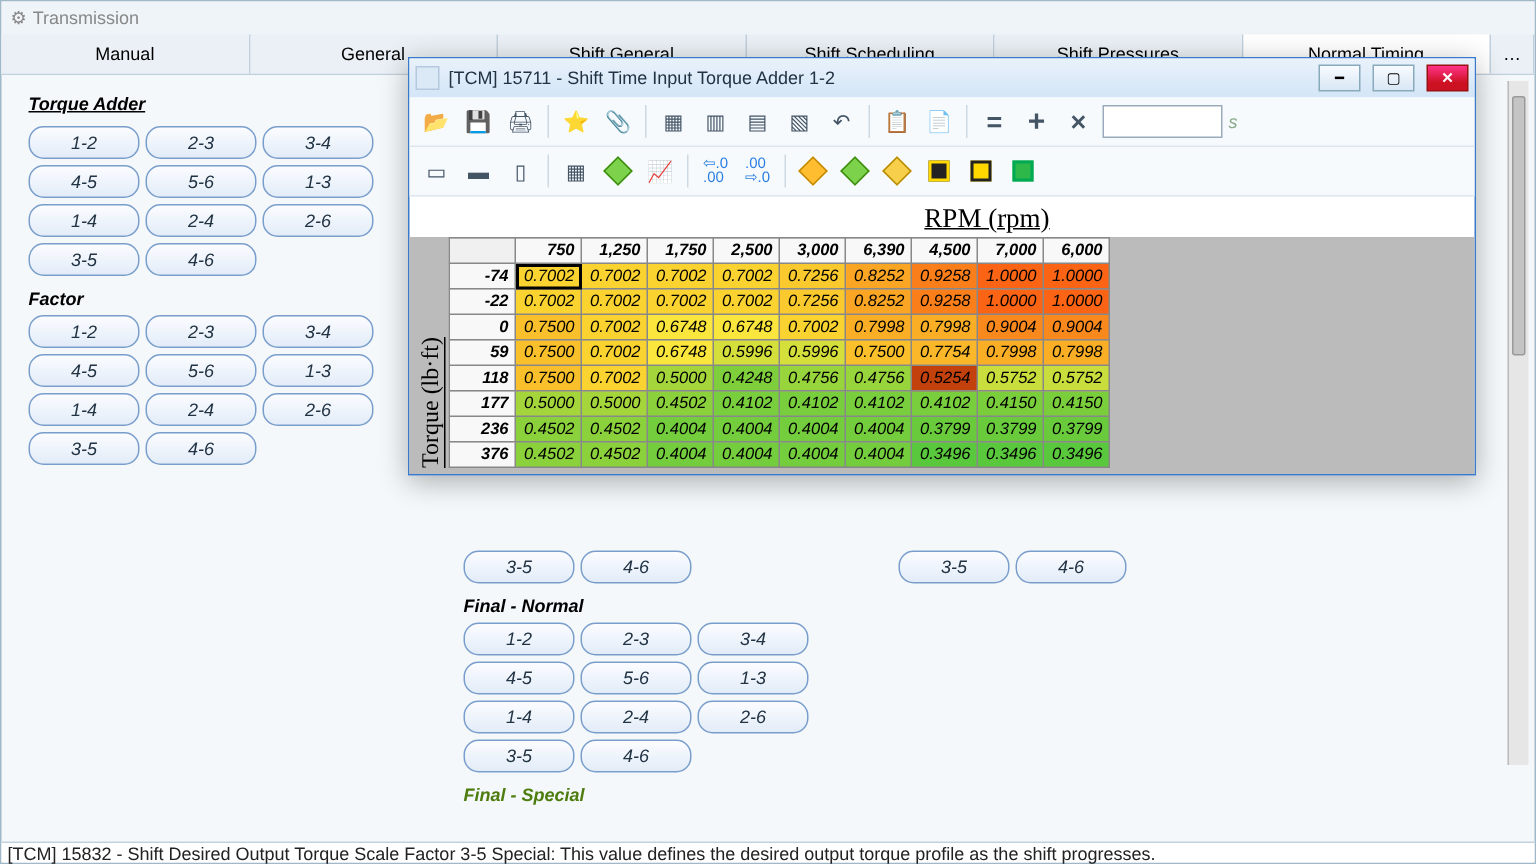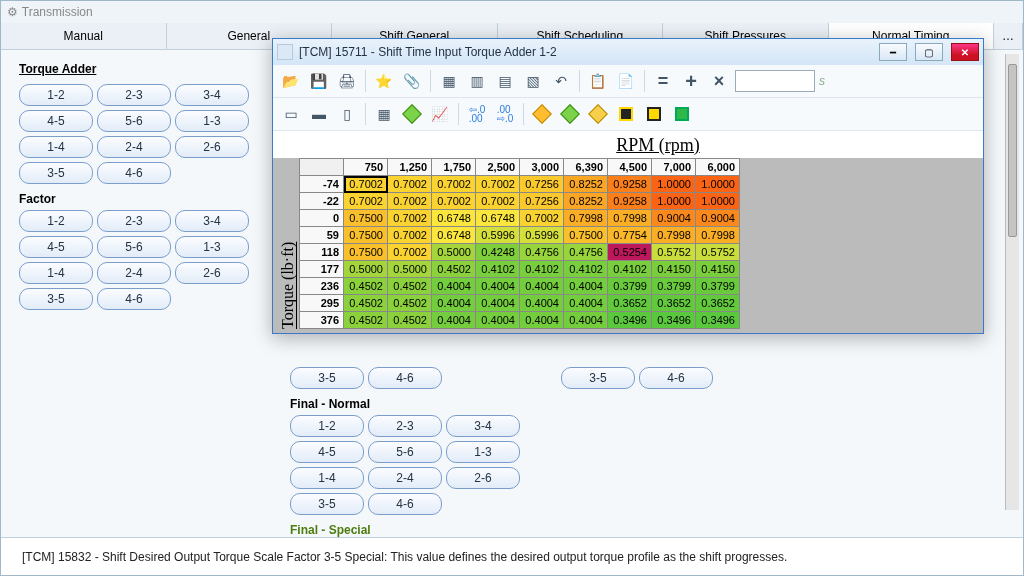--- a/index.html
+++ b/index.html
@@ -39,23 +39,24 @@
   text-align: center;
   padding: 6px 8px;
   border-right: 1px solid #c0d0dc;
   background: #eaf0f5;
   cursor: pointer;
 }
 .tab.active { background: #fff; font-weight: 500; }
 .main-body {
   padding: 12px 18px;
   display: flex;
-  gap: 11px;
+  gap: 30px;
   height: 490px;
   position: relative;
+  font-style: italic;
 }
 .sidepanel { width: 240px; }
 .section-title {
   font-weight: bold;
   text-decoration: underline;
   margin-bottom: 8px;
   display: block;
 }
 .sub-title { font-weight: bold; margin: 6px 0 4px 0; display: block; }
 .btn-grid { display: flex; flex-wrap: wrap; gap: 4px; margin-bottom: 8px; }
@@ -72,25 +73,25 @@
   cursor: pointer;
   color: #234;
 }
 .centerpanel { width: 260px; margin-left: 20px; margin-top: 305px; }
 .rightpanel { width: 240px; margin-top: 305px; }
 .status-bar {
   position: absolute;
   left: 0; right: 0; bottom: 0;
   background: #fff;
   border-top: 1px solid #c0d0dc;
-  height: 38px;
+  height: 14px;
   font-size: 12px;
   display: flex;
   align-items: center;
-  padding: 0 21px;
+  padding: 0 4px;
   color: #222;
 }
 
 
 .float-window {
   position: absolute;
   top: 38px;
   left: 272px;
   width: 712px;
   background: #fff;
@@ -159,20 +160,21 @@
   font-size: 16px;
   text-decoration: underline;
   padding: 0 2px;
   background:#bbb;
   display:flex;
   align-items:center;
 }
 table.data-grid {
   border-collapse: collapse;
   font-size: 11px;
+  font-style: italic;
 }
 table.data-grid th, table.data-grid td {
   border: 1px solid #888;
   padding: 1px 4px;
   text-align: right;
   min-width: 44px;
   height: 17px;
 }
 table.data-grid thead th { background:#f8f8f8; }
 table.data-grid tbody th { background:#f8f8f8; text-align:right; }
@@ -425,21 +427,21 @@
             <td style="background:rgb(250,174,38)">0.7998</td>
           </tr>
           <tr>
             <th>118</th>
             <td style="background:rgb(250,192,43)">0.7500</td>
             <td style="background:rgb(250,211,48)">0.7002</td>
             <td style="background:rgb(164,214,60)">0.5000</td>
             <td style="background:rgb(127,207,60)">0.4248</td>
             <td style="background:rgb(152,212,60)">0.4756</td>
             <td style="background:rgb(152,212,60)">0.4756</td>
-            <td style="background:#be185d">0.5254</td>
+            <td style="background:#c2410c">0.5254</td>
             <td style="background:rgb(201,221,60)">0.5752</td>
             <td style="background:rgb(201,221,60)">0.5752</td>
           </tr>
           <tr>
             <th>177</th>
             <td style="background:rgb(164,214,60)">0.5000</td>
             <td style="background:rgb(164,214,60)">0.5000</td>
             <td style="background:rgb(139,209,60)">0.4502</td>
             <td style="background:rgb(120,206,60)">0.4102</td>
             <td style="background:rgb(120,206,60)">0.4102</td>
@@ -454,32 +456,20 @@
             <td style="background:rgb(139,209,60)">0.4502</td>
             <td style="background:rgb(115,205,60)">0.4004</td>
             <td style="background:rgb(115,205,60)">0.4004</td>
             <td style="background:rgb(115,205,60)">0.4004</td>
             <td style="background:rgb(115,205,60)">0.4004</td>
             <td style="background:rgb(105,203,60)">0.3799</td>
             <td style="background:rgb(105,203,60)">0.3799</td>
             <td style="background:rgb(105,203,60)">0.3799</td>
           </tr>
           <tr>
-            <th>295</th>
-            <td style="background:rgb(139,209,60)">0.4502</td>
-            <td style="background:rgb(139,209,60)">0.4502</td>
-            <td style="background:rgb(115,205,60)">0.4004</td>
-            <td style="background:rgb(115,205,60)">0.4004</td>
-            <td style="background:rgb(115,205,60)">0.4004</td>
-            <td style="background:rgb(115,205,60)">0.4004</td>
-            <td style="background:rgb(98,201,60)">0.3652</td>
-            <td style="background:rgb(98,201,60)">0.3652</td>
-            <td style="background:rgb(98,201,60)">0.3652</td>
-          </tr>
-          <tr>
             <th>376</th>
             <td style="background:rgb(139,209,60)">0.4502</td>
             <td style="background:rgb(139,209,60)">0.4502</td>
             <td style="background:rgb(115,205,60)">0.4004</td>
             <td style="background:rgb(115,205,60)">0.4004</td>
             <td style="background:rgb(115,205,60)">0.4004</td>
             <td style="background:rgb(115,205,60)">0.4004</td>
             <td style="background:rgb(90,200,60)">0.3496</td>
             <td style="background:rgb(90,200,60)">0.3496</td>
             <td style="background:rgb(90,200,60)">0.3496</td>

